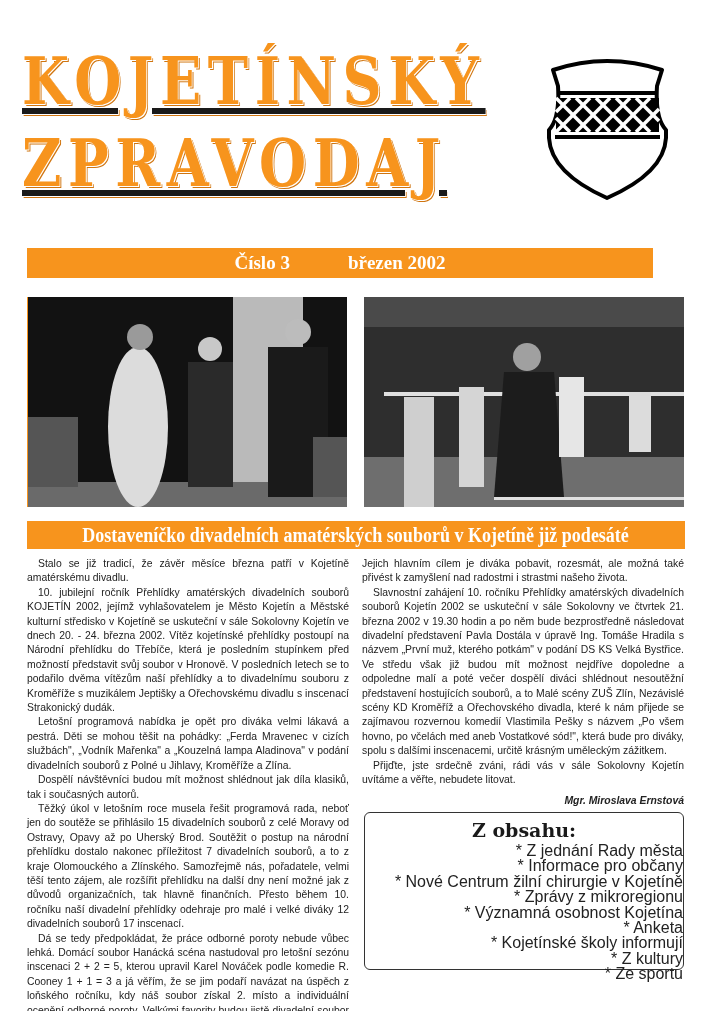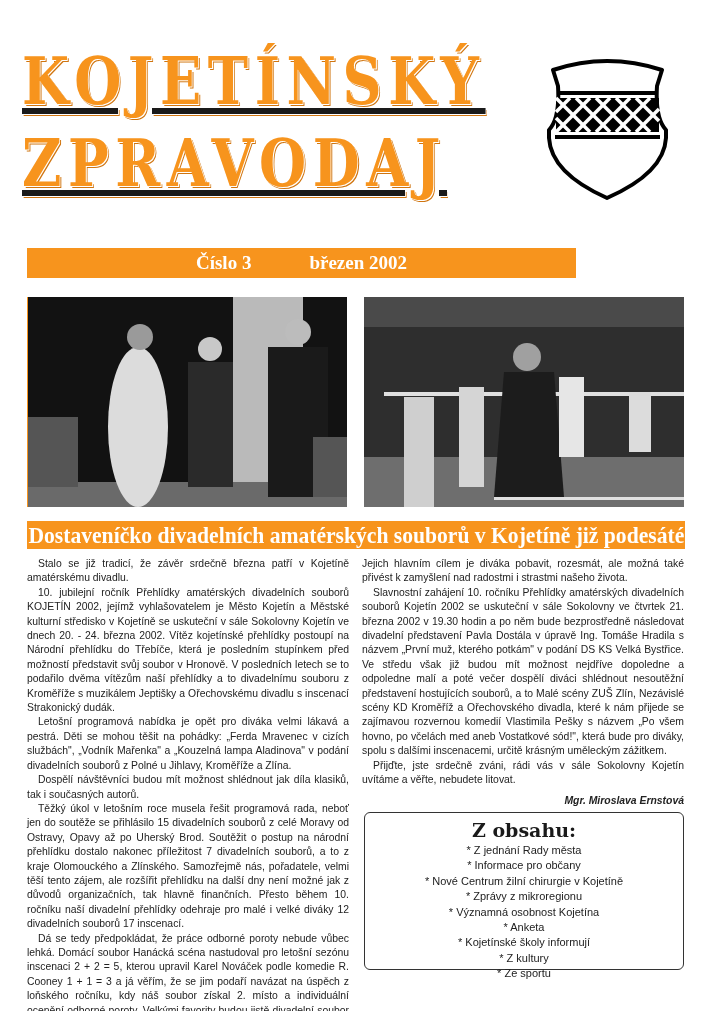--- a/index.html
+++ b/index.html
@@ -8,47 +8,47 @@
 
   .masthead { position: absolute; left: 22px; top: 40px; width: 500px; text-decoration: underline; }
   .masthead .line {
     font-family: "DejaVu Serif", serif; font-weight: bold;
     color: #f7941d; font-size: 66px; line-height: 82px; letter-spacing: 8px;
     text-shadow: 1px 1px 0 #fff, 2px 2px 0 #d07510;
     transform: scaleX(0.82); transform-origin: left center; white-space: nowrap;
   }
   .crest { position: absolute; left: 545px; top: 58px; width: 125px; height: 142px; }
 
-  .issue-bar { position: absolute; left: 27px; top: 248px; width: 549px; height: 30px;
+  .issue-bar { position: absolute; left: 27px; top: 248px; width: 626px; height: 30px;
                background: #f7941d; color: #fff; font-weight: bold; font-size: 19px;
                display: flex; align-items: center; justify-content: center; gap: 58px; }
   .issue-bar span { font-family: "Liberation Serif", serif; }
 
   .photo { position: absolute; top: 297px; height: 210px; overflow: hidden; }
   .photo.left { left: 27px; width: 319px; background: #111; border-left: 1px solid #f7941d; }
   .photo.right { left: 364px; width: 320px; background: #2a2a2a; }
 
   .headline { position: absolute; left: 27px; top: 521px; width: 658px; height: 28px;
-              background: #f7941d; color: #fff; font-weight: bold; font-size: 24px;
+              background: #f7941d; color: #fff; font-weight: bold; font-size: 20px;
               display: flex; align-items: center; justify-content: center; white-space: nowrap; }
   .headline span { display: inline-block; transform: scaleX(0.9); }
 
   .col { position: absolute; top: 557px; font-family: "Liberation Sans", sans-serif;
          font-size: 10.4px; line-height: 14.4px; text-align: justify; color: #222; }
   .col.left { left: 27px; width: 322px; }
   .col.right { left: 362px; width: 322px; }
   .col p { margin: 0; text-indent: 11px; }
   .col p.noindent { text-indent: 0; }
   .signature { font-style: italic; text-align: right; margin-top: 6px; line-height: 14px; font-weight: bold; }
 
   .toc { position: absolute; left: 364px; top: 812px; width: 320px; height: 158px;
          border: 1.5px solid #333; border-radius: 6px; text-align: center; box-sizing: border-box; }
   .toc h2 { margin: 6px 0 2px; font-family: "DejaVu Serif", serif; font-size: 19px; font-weight: bold; color: #1a1a1a; }
   .toc ul { list-style: none; margin: 0; padding: 0; font-family: "Liberation Sans", sans-serif;
-            font-size: 11px; line-height: 15.4px; color: #222; }
+            font-size: 16px; line-height: 15.4px; color: #222; text-align: right; }
   .toc li::before { content: "* "; }
 </style>
 </head>
 <body>
 
 <div class="masthead">
   <div class="line">KOJETÍNSKÝ</div>
   <div class="line">ZPRAVODAJ</div>
 </div>
 
@@ -107,21 +107,21 @@
     <rect x="195" y="80" width="25" height="80" fill="#e6e6e6"></rect>
     <rect x="265" y="95" width="22" height="60" fill="#dcdcdc"></rect>
   </svg>
 </div>
 
 <div class="headline">
   <span>Dostaveníčko divadelních amatérských souborů v Kojetíně již podesáté</span>
 </div>
 
 <div class="col left">
-  <p>Stalo se již tradicí, že závěr srdečně března patří v Kojetíně amatérskému divadlu.</p>
+  <p>Stalo se již tradicí, že závěr měsíce března patří v Kojetíně amatérskému divadlu.</p>
   <p>10. jubilejní ročník Přehlídky amatérských divadelních souborů KOJETÍN 2002, jejímž vyhlašovatelem je Město Kojetín a Městské kulturní středisko v Kojetíně se uskuteční v sále Sokolovny Kojetín ve dnech 20. - 24. března 2002. Vítěz kojetínské přehlídky postoupí na Národní přehlídku do Třebíče, která je posledním stupínkem před možností představit svůj soubor v Hronově. V posledních letech se to podařilo dvěma vítězům naší přehlídky a to divadelnímu souboru z Kroměříže s muzikálem Jeptišky a Ořechovskému divadlu s inscenací Strakonický dudák.</p>
   <p>Letošní programová nabídka je opět pro diváka velmi lákavá a pestrá. Děti se mohou těšit na pohádky: „Ferda Mravenec v cizích službách", „Vodník Mařenka" a „Kouzelná lampa Aladinova" v podání divadelních souborů z Polné u Jihlavy, Kroměříže a Zlína.</p>
   <p>Dospělí návštěvníci budou mít možnost shlédnout jak díla klasiků, tak i současných autorů.</p>
   <p>Těžký úkol v letošním roce musela řešit programová rada, neboť jen do soutěže se přihlásilo 15 divadelních souborů z celé Moravy od Ostravy, Opavy až po Uherský Brod. Soutěžit o postup na národní přehlídku dostalo nakonec příležitost 7 divadelních souborů, a to z kraje Olomouckého a Zlínského. Samozřejmě nás, pořadatele, velmi těší tento zájem, ale rozšířit přehlídku na další dny není možné jak z důvodů organizačních, tak hlavně finančních. Přesto během 10. ročníku naší divadelní přehlídky odehraje pro malé i velké diváky 12 divadelních souborů 17 inscenací.</p>
   <p>Dá se tedy předpokládat, že práce odborné poroty nebude vůbec lehká. Domácí soubor Hanácká scéna nastudoval pro letošní sezónu inscenaci 2 + 2 = 5, kterou upravil Karel Nováček podle komedie R. Cooney 1 + 1 = 3 a já věřím, že se jim podaří navázat na úspěch z loňského ročníku, kdy náš soubor získal 2. místo a individuální ocenění odborné poroty. Velkými favority budou jistě divadelní soubor z Kroměříže, Divadlo Dostavník, či Malá scéna ZUŠ Zlín. My všichni však dobře víme, že přestože každé ocenění od odborné poroty potěší, nehrají ochotníci svá představení pouze pro ni.</p>
 </div>
 
 <div class="col right">
   <p class="noindent">Jejich hlavním cílem je diváka pobavit, rozesmát, ale možná také přivést k zamyšlení nad radostmi i strastmi našeho života.</p>
   <p>Slavnostní zahájení 10. ročníku Přehlídky amatérských divadelních souborů Kojetín 2002 se uskuteční v sále Sokolovny ve čtvrtek 21. března 2002 v 19.30 hodin a po něm bude bezprostředně následovat divadelní představení Pavla Dostála v úpravě Ing. Tomáše Hradila s názvem „První muž, kterého potkám" v podání DS KS Velká Bystřice. Ve středu však již budou mít možnost nejdříve dopoledne a odpoledne malí a poté večer dospělí diváci shlédnout nesoutěžní představení hostujících souborů, a to Malé scény ZUŠ Zlín, Nezávislé scény KD Kroměříž a Ořechovského divadla, které k nám přijede se zajímavou rozvernou komedií Vlastimila Pešky s názvem „Po všem hovno, po včelách med aneb Vostatkové sód!", která bude pro diváky, spolu s dalšími inscenacemi, určitě krásným uměleckým zážitkem.</p>

